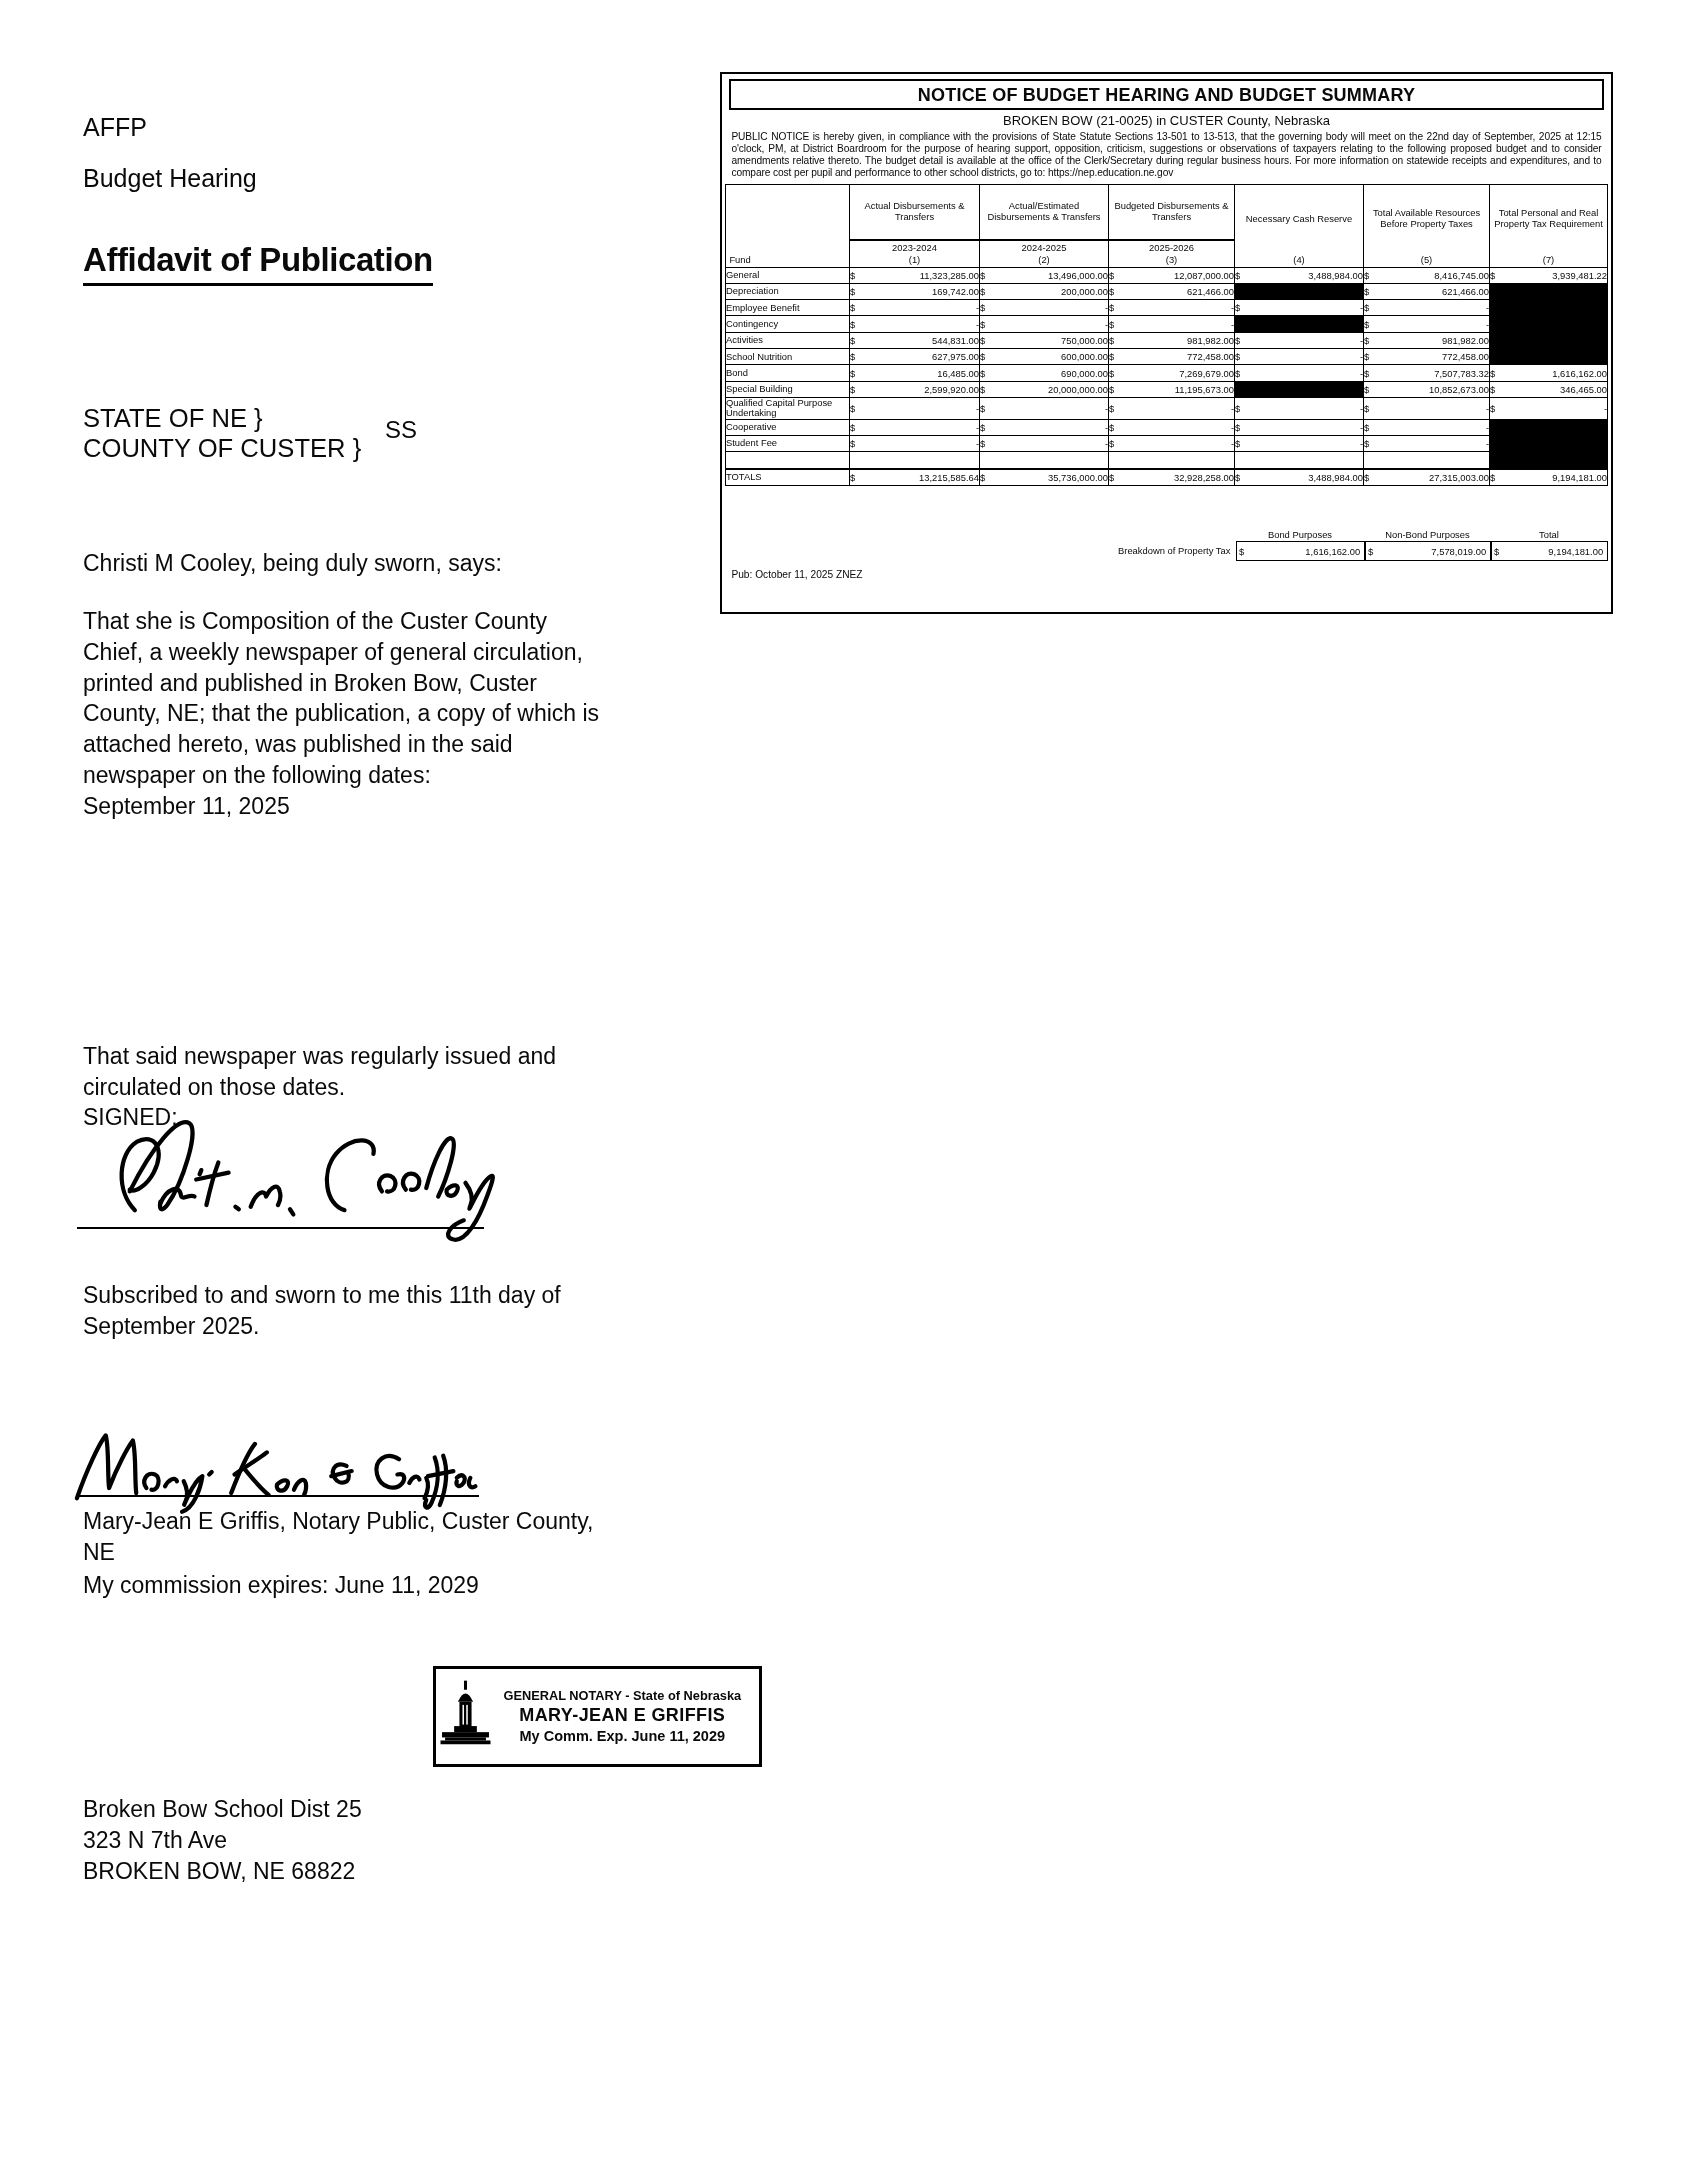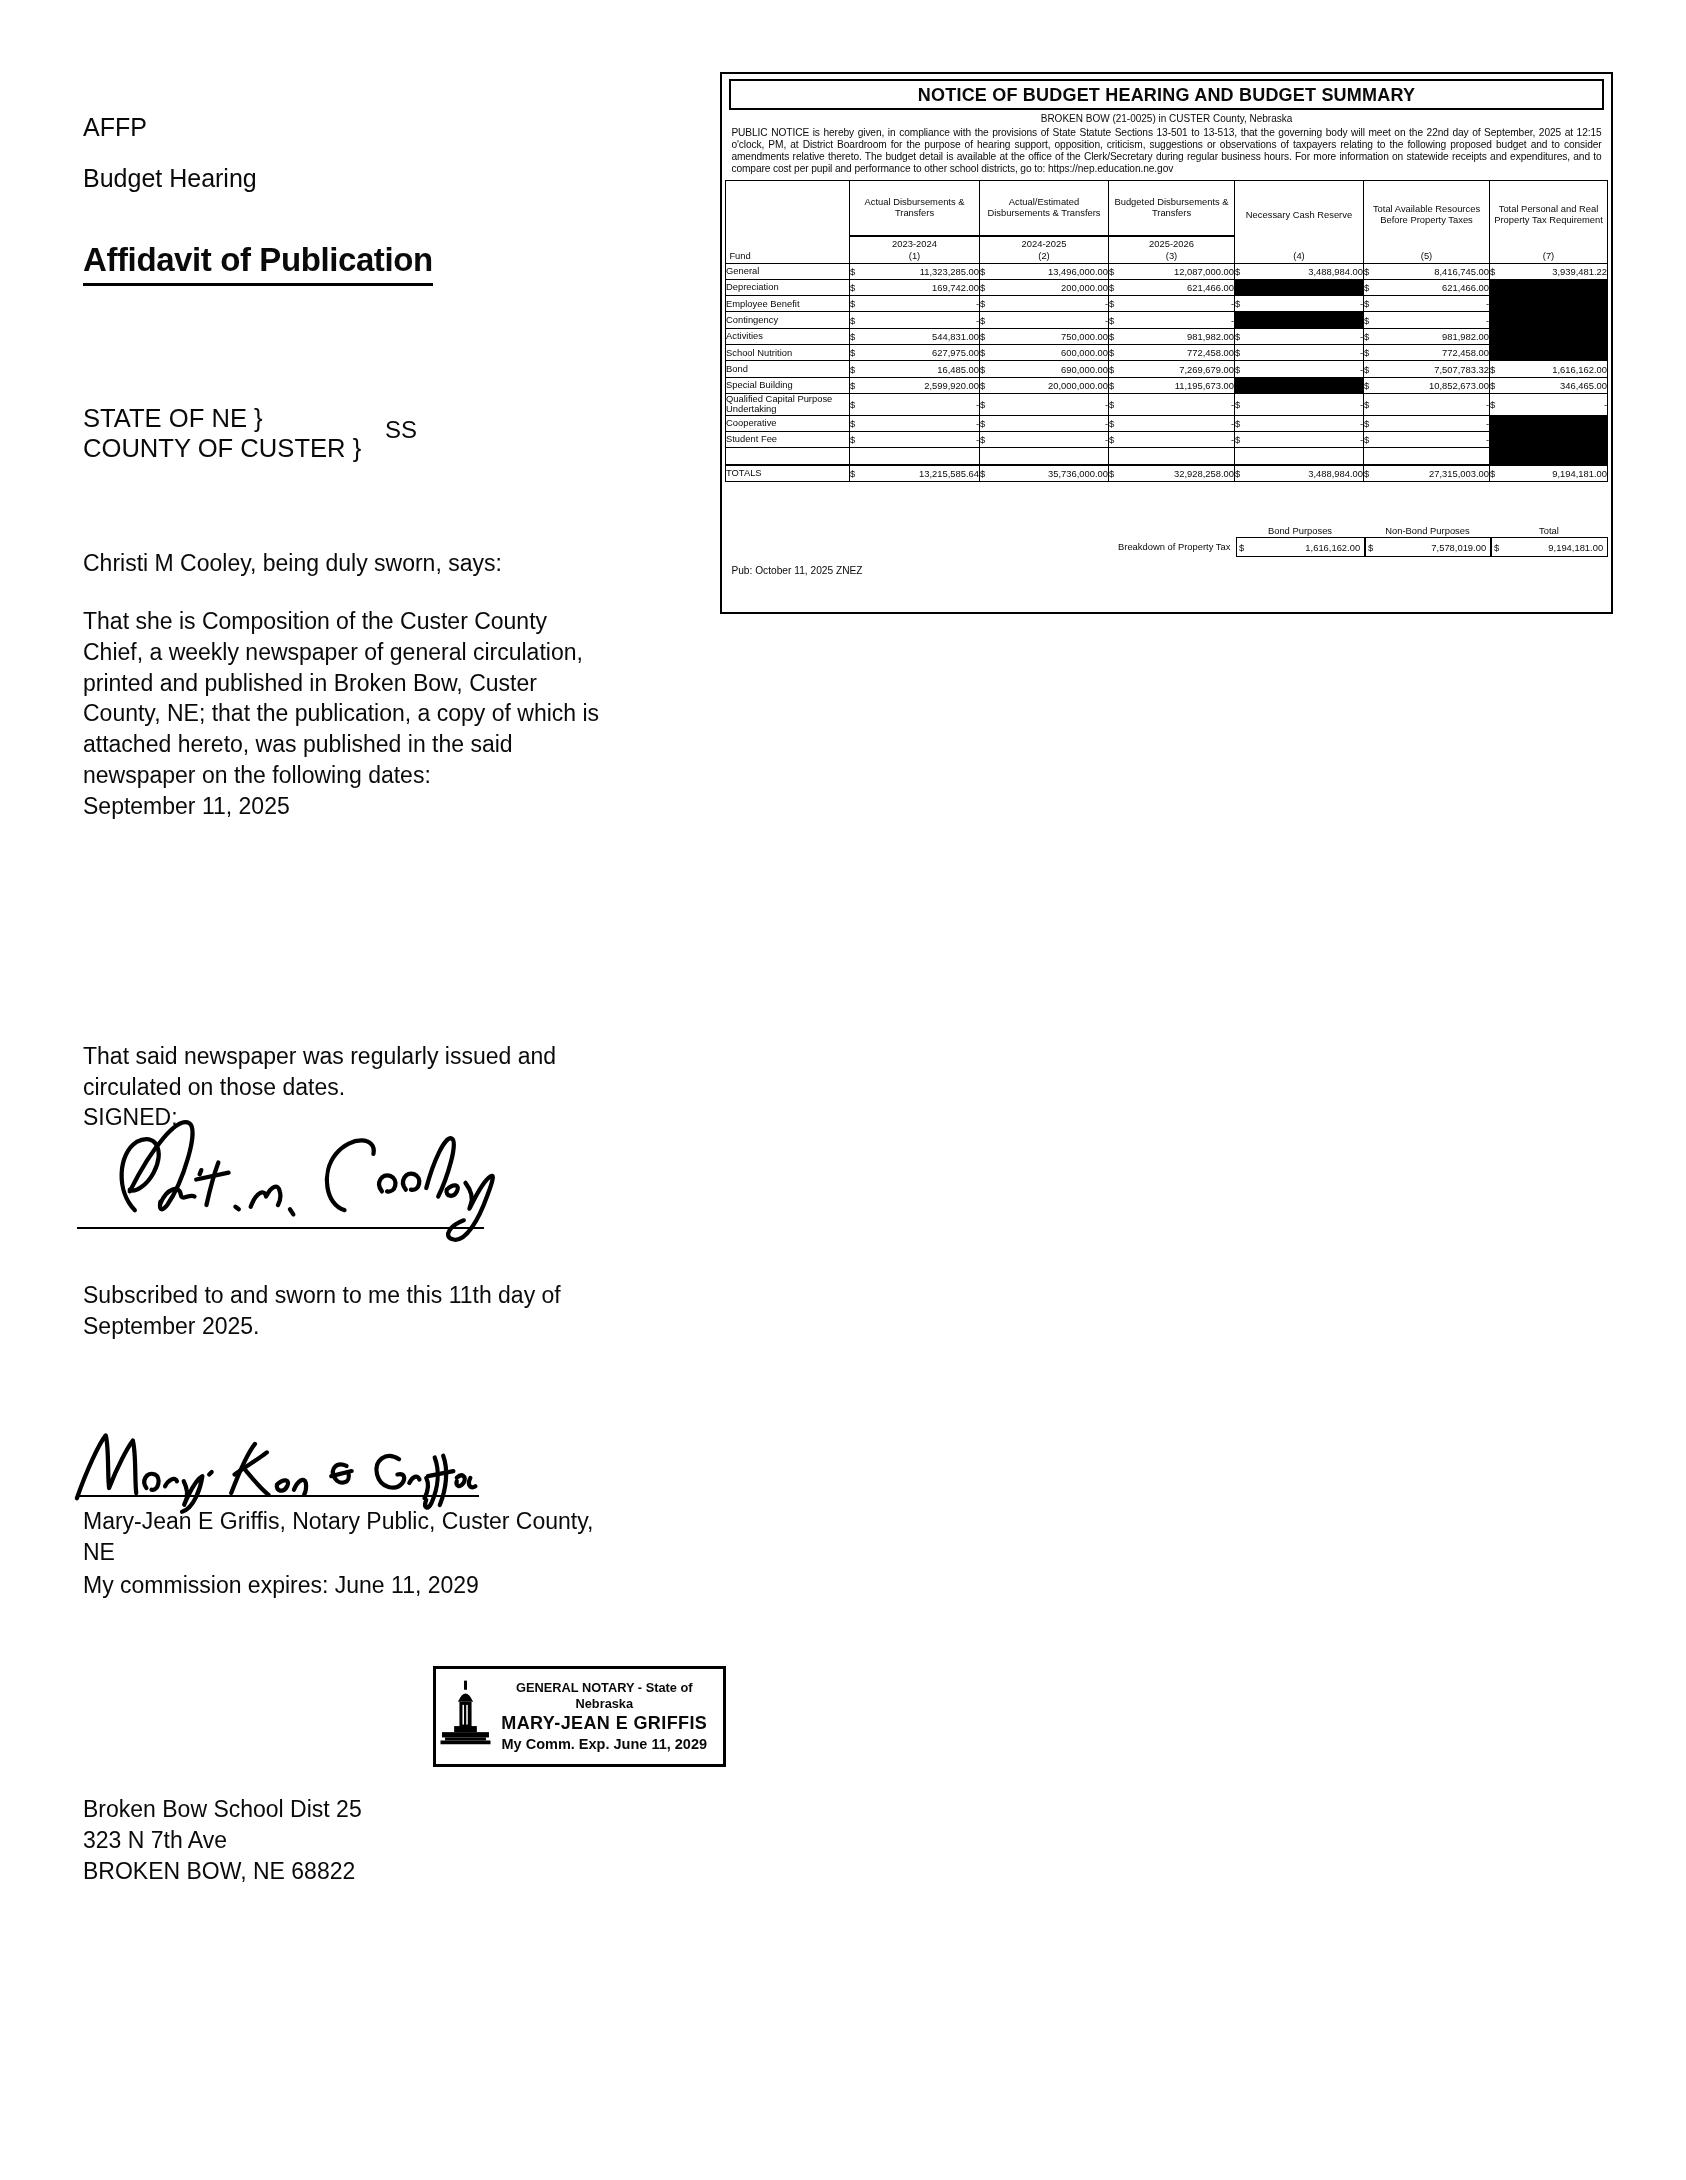--- a/index.html
+++ b/index.html
@@ -21,41 +21,41 @@
     border-bottom:3.4px solid #000;padding-bottom:4.3px;
     letter-spacing:-0.4px;
   }
   .state-block{left:83px;top:403px;font-size:25.6px;line-height:1.18;}
   .ss{left:385px;top:416px;font-size:24px;}
   .body-text{left:83px;font-size:23px;line-height:1.34;width:521px;}
   .sig-line{border-bottom:2.6px solid #000;}
   .sig1-underline{left:77px;top:1227px;width:407px;}
   .sig2-underline{left:77px;top:1495px;width:402px;}
   .stamp-box{
-    left:433px;top:1666px;width:293px;height:101px;
+    left:433px;top:1666px;width:329px;height:101px;
     border:3.4px solid #000;box-sizing:border-box;
     display:flex;align-items:center;padding:3.4px 6.8px 3.4px 3.4px;
   }
   .stamp-text{flex:1;text-align:center;line-height:1.25;}
   .stamp-l1{font-size:12.8px;font-weight:bold;}
   .stamp-l2{font-size:18px;font-weight:bold;letter-spacing:0.4px;}
   .stamp-l3{font-size:14.5px;font-weight:bold;}
 
   
   .notice{
     left:720px;top:72px;width:893px;height:542px;
     border:2.6px solid #000;box-sizing:border-box;
     padding:4.3px 2.6px 0 2.6px;
   }
   .notice-title{
     border:2.6px solid #000;margin:0.9px 4.3px 0 4.3px;
     text-align:center;font-size:18px;font-weight:bold;
     padding:3.4px 0 2.6px 0;letter-spacing:0.2px;
   }
-  .notice-subtitle{text-align:center;font-size:10px;margin-top:2.6px;}
+  .notice-subtitle{text-align:center;font-size:13px;margin-top:2.6px;}
   .notice-body{
     font-size:10.2px;line-height:1.18;margin:3.4px 6.8px 0 6.8px;
     text-align:justify;letter-spacing:-0.1px;
   }
   table.budget{
     width:882px;margin:4.3px auto 0 auto;
     border-collapse:collapse;table-layout:fixed;
     font-size:9.4px;
   }
   table.budget th, table.budget td{border:1.7px solid #000;padding:0;}

